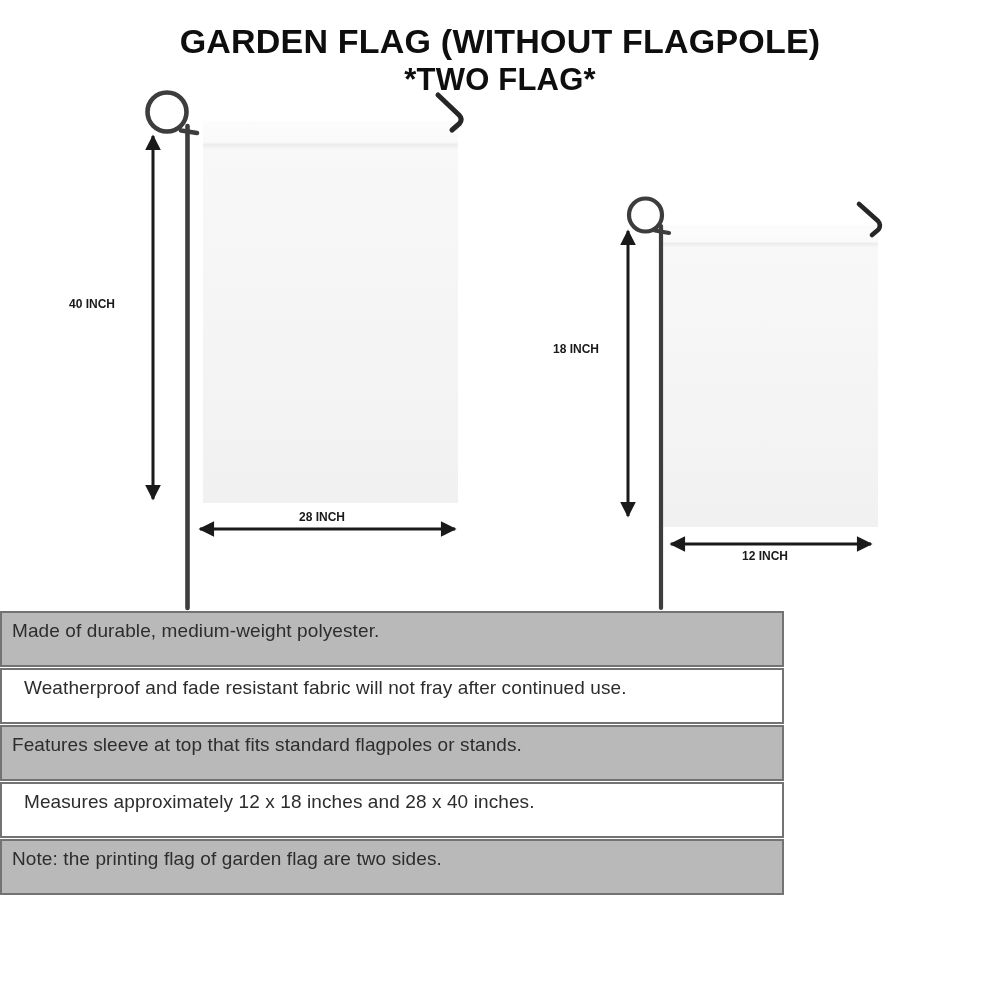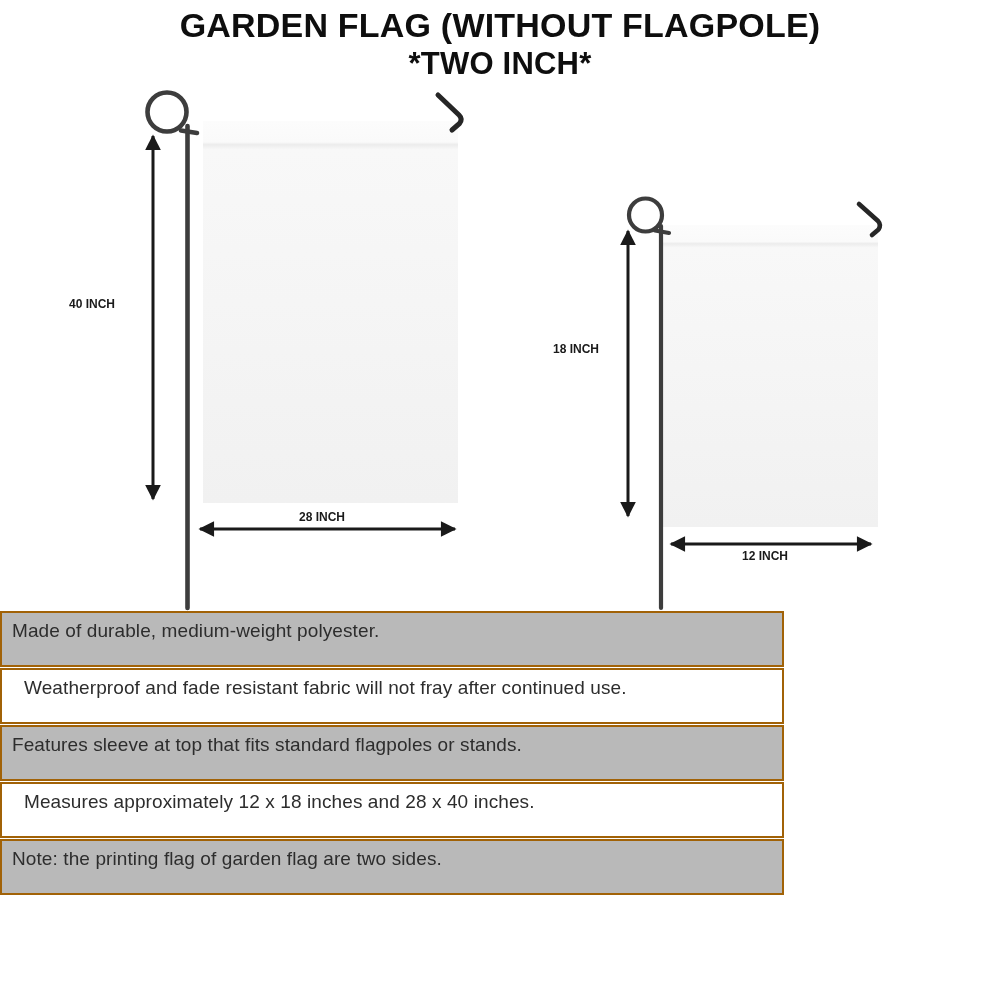--- a/index.html
+++ b/index.html
@@ -8,21 +8,21 @@
     position: relative;
     width: 1000px;
     height: 1000px;
     background: #ffffff;
     overflow: hidden;
     font-family: "Liberation Sans", sans-serif;
   }
   
   .header {
     position: absolute;
-    top: 4px;
+    top: 20px;
     left: 0;
     width: 100%;
     text-align: center;
     color: #0e0e0e;
   }
   .title-line1 {
     font-size: 34px;
     font-weight: 900;
     line-height: 42px;
     letter-spacing: 0.2px;
@@ -53,39 +53,39 @@
   .lbl-12 { top: 549px; left: 695px; width: 140px; text-align: center; }
   
   .features {
     position: absolute;
     top: 611px;
     left: 0;
     width: 784px;
   }
   .feature-row {
     height: 56px;
-    border: 2px solid #a16207;
+    border: 2px solid #737373;
     margin-bottom: 1px;
     padding: 6px 10px 0 10px;
     font-size: 19px;
     line-height: 24px;
     color: #2d2d2d;
     letter-spacing: 0.1px;
   }
   .feature-row.shaded { background: #b9b9b9; }
   .feature-row.plain  { background: #ffffff; padding-left: 22px; }
 </style>
 </head>
 <body>
 
 <div class="canvas">
 
   <div class="header">
     <div class="title-line1">GARDEN FLAG (WITHOUT FLAGPOLE)</div>
-    <div class="title-line2">*TWO INCH*</div>
+    <div class="title-line2">*TWO FLAG*</div>
   </div>
 
   <svg class="art" width="1000" height="1000" viewBox="0 0 1000 1000">
     <defs>
       <linearGradient id="flagGrad" x1="0" y1="0" x2="0" y2="1">
         <stop offset="0" stop-color="#fcfcfc"></stop>
         <stop offset="0.055" stop-color="#fafafa"></stop>
         <stop offset="0.062" stop-color="#ececec"></stop>
         <stop offset="0.075" stop-color="#f8f8f8"></stop>
         <stop offset="1" stop-color="#f1f1f1"></stop>

